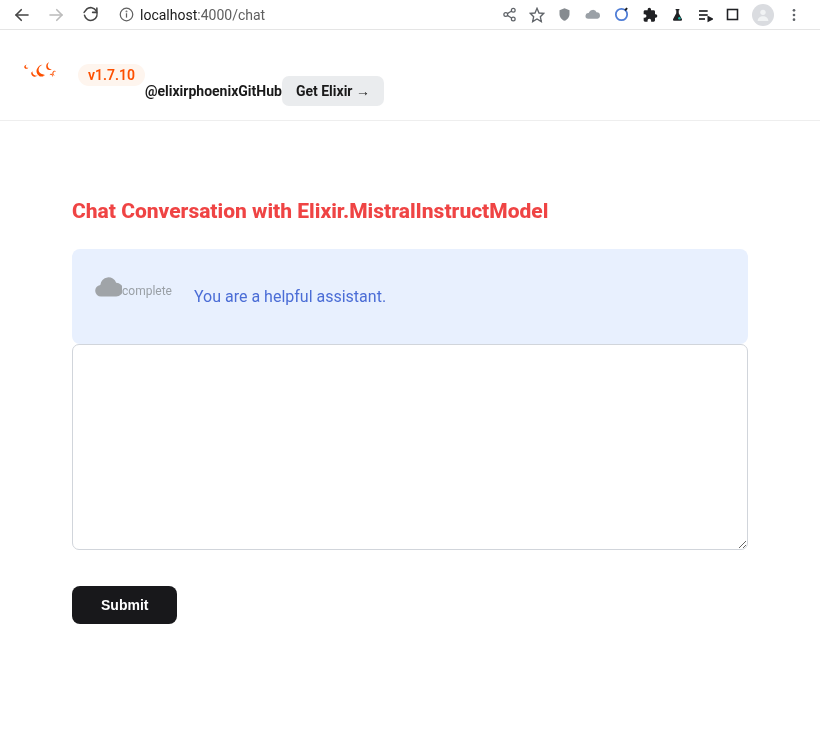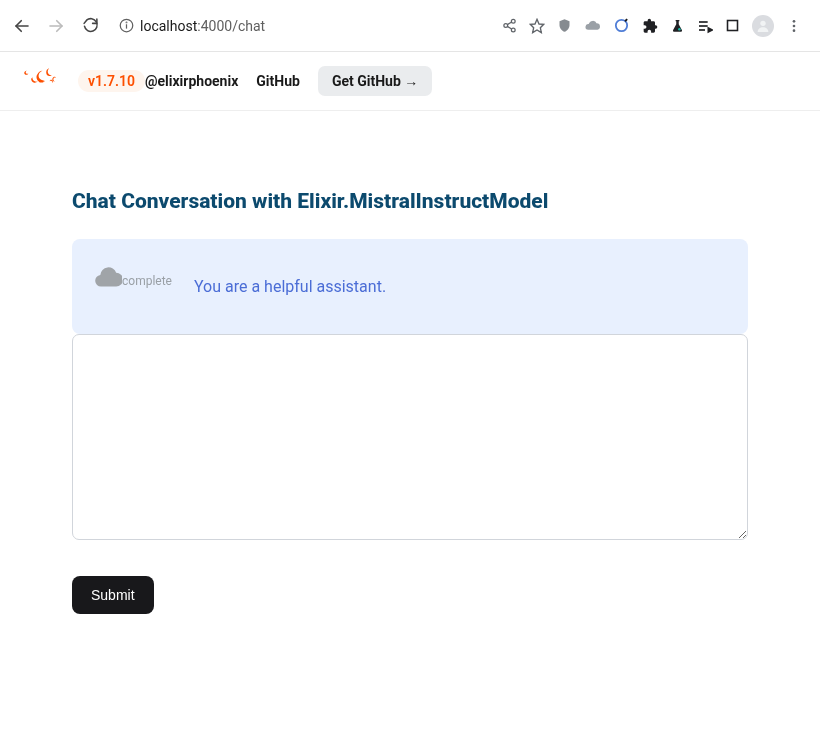--- a/index.html
+++ b/index.html
@@ -8,21 +8,21 @@
       box-sizing: border-box;
     }
     body {
       font-family: -apple-system, BlinkMacSystemFont, "Segoe UI", Roboto, Helvetica, Arial, sans-serif;
       background: #fff;
       color: #1a1a1a;
     }
     .browser-toolbar {
       display: flex;
       align-items: center;
-      height: 52px;
+      height: 30px;
       padding: 0 10px;
       border-bottom: 1px solid #e5e5e5;
       gap: 10px;
     }
     .nav-btn {
       display: flex;
       align-items: center;
       justify-content: center;
       width: 24px;
       height: 24px;
@@ -92,22 +92,22 @@
       background: #fef5ee;
       color: #fd4f00;
       padding: 3px 10px;
       border-radius: 12px;
       font-size: 14px;
       font-weight: 600;
     }
     .site-nav {
       display: flex;
       align-items: center;
-      gap: 18px;
-      font-size: 14px;
+      font-size: 14px;
+      margin-top: 32px;
     }
     .site-nav a {
       color: #1a1a1a;
       text-decoration: none;
       font-weight: 700;
     }
     .get-started-btn {
       background: #eaecee;
       border-radius: 7px;
       padding: 7px 14px;
@@ -116,21 +116,21 @@
       color: #1a1a1a;
     }
     .main-container {
       max-width: 740px;
       margin: 0 auto;
       padding: 78px 32px 32px;
     }
     .page-title {
       font-size: 21px;
       font-weight: 800;
-      color: #0c4a6e;
+      color: #ef4444;
       margin-bottom: 26px;
     }
     .chat-message-box {
       background: #e8f0fe;
       border-radius: 8px;
       padding: 26px 22px 38px;
       display: flex;
       align-items: flex-start;
       gap: 22px;
     }
@@ -168,23 +168,23 @@
       font-size: 14px;
       font-family: inherit;
       resize: both;
     }
     .submit-btn {
       margin-top: 32px;
       background: #18181b;
       color: #fff;
       border: none;
       border-radius: 8px;
-      padding: 11px 19px;
-      font-size: 14px;
-      font-weight: 400;
+      padding: 11px 29px;
+      font-size: 14px;
+      font-weight: 700;
       cursor: pointer;
     }
   </style>
 </head>
 <body>
 
 <div class="browser-toolbar">
   <span class="nav-btn">
     <svg width="18" height="18" viewBox="0 0 24 24" fill="none" stroke="currentColor" stroke-width="2.2" stroke-linecap="round" stroke-linejoin="round">
         <line x1="20" y1="12" x2="4" y2="12"></line>
@@ -289,21 +289,21 @@
     <span class="phoenix-logo">
       <svg width="36" height="24" viewBox="0 0 71 48" fill="currentColor">
           <path d="M26.37 14.5c-3.4 4-1.8 11.6 2.5 13.9 4.5 2.4 13.1-.4 13.4-.1-1.4-.9-3.2-1.3-5.2-1.9-2.7-.8-5.6-2-7.2-4.5-1.7-2.7-1.4-6.3.2-9.2 1.3-2.4 3.5-4.2 6.1-4.9-.6-.1-1.3-.1-2 0-3.1.3-5.9 2.8-7.8 6.7zm18.6-8.3c-1.9 3.7-1.2 8.9 1.7 11 2.2 1.6 5.7.8 8.5-.4-2.6-.2-5.1-1-6.8-3.1-1.8-2.2-1.7-5.4-.6-8 .5-1.2 1.3-2.3 2.3-3.2-.8.1-1.6.4-2.3.8-1.5.9-2.4 2-2.8 2.9zm-15.5 23.7c3.1 2.1 7.5 1.6 10.2-.6-3.2.3-6.5-.5-8.9-2.9-1.4-1.4-2.5-3.2-3.5-5.1-.3 2.8.6 6.2 2.2 8.6zM4 15.6c1.9.3 3.5-.8 4.1-2.5-.6.4-1.4.6-2.2.6-1.7-.1-3-1.6-3-3.3.1-1.4 1.1-2.6 2.5-3-3.1-.3-5.4 2-5.4 4.4 0 2.2 1.8 3.5 4 3.8zm52.3 11c-.5-.6-1.2-1-2-1.1-1.8-.2-3.3 1.2-3.5 2.9.4-.5 1-.9 1.8-1 1.6-.2 3 .9 3.2 2.4.1.8-.2 1.6-.7 2.2 1.6-.8 2.3-2.7 1.8-4.2-.2-.5-.4-.9-.6-1.2zM13.8 24.7c.3 2.8 2.2 5.4 4.8 6.4 2.9 1.1 6.5.1 8.3-2.4-2.8 1.2-6.3.7-8.4-1.6-1.6-1.7-2.2-4.1-2.1-6.5-.3.2-.6.4-.9.7-1.1 1-1.8 2.2-1.7 3.4zm44.5-4.3c-1.8 1.1-2.6 3.4-1.9 5.4.6 1.9 2.6 3.2 4.6 3-1.3-.5-2.4-1.6-2.7-3.1-.4-1.9.7-3.8 2.5-4.5 1.1-.4 2.3-.3 3.3.3-.7-1.1-2-1.9-3.4-1.9-.9 0-1.7.3-2.4.8z"></path>
         </svg>
     </span>
     <span class="version-badge">v1.7.10</span>
   </div>
   <div class="site-nav">
     <a href="#">@elixirphoenix</a>
     <a href="#">GitHub</a>
-    <span class="get-started-btn">Get GitHub →</span>
+    <span class="get-started-btn">Get Elixir →</span>
   </div>
 </div>
 
 <div class="main-container">
   <h1 class="page-title">Chat Conversation with Elixir.MistralInstructModel</h1>
 
   <div class="chat-message-box">
     <div class="chat-avatar-col">
       <span class="cloud-icon">
         <svg width="28" height="22" viewBox="0 0 24 18" fill="currentColor">

